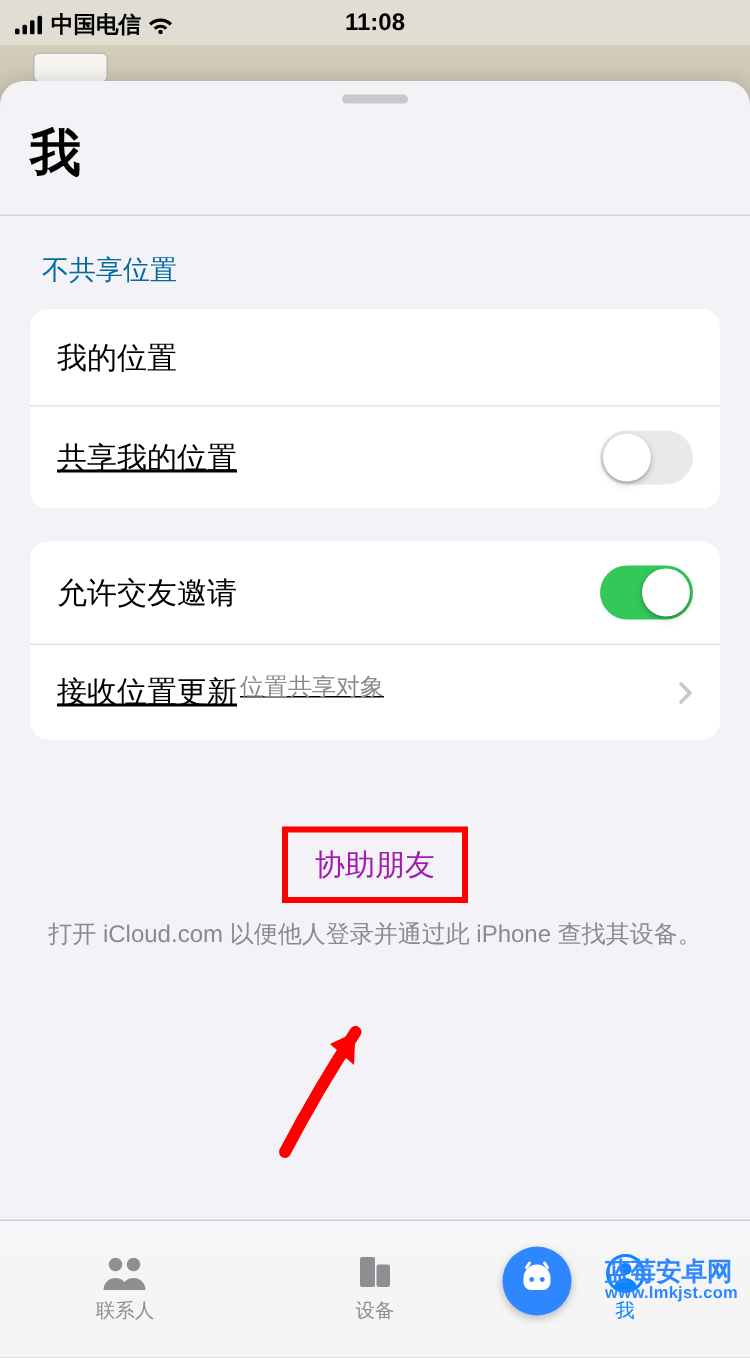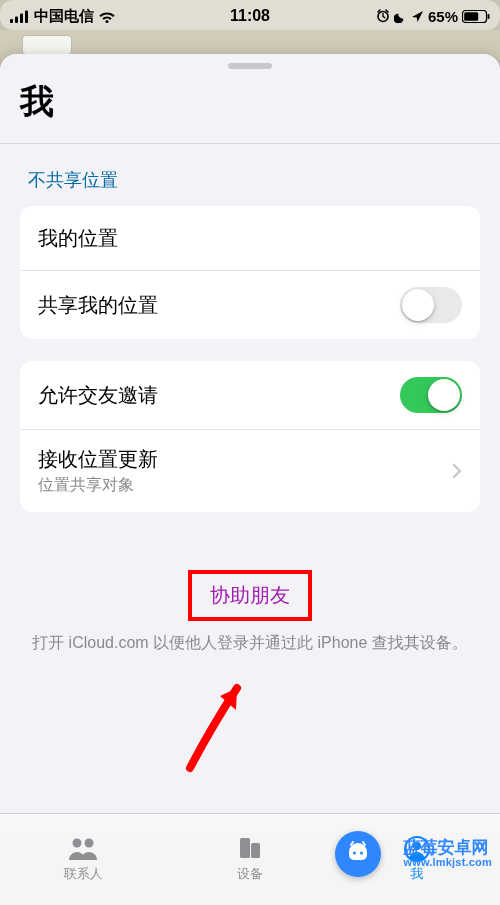--- a/index.html
+++ b/index.html
@@ -1,40 +1,40 @@
 <!DOCTYPE html>
 <html><head>
   <meta charset="utf-8">
   <style>
     * { margin: 0; padding: 0; box-sizing: border-box; font-family: -apple-system, "PingFang SC", "Helvetica Neue", sans-serif; -webkit-font-smoothing: antialiased; }
     html, body { width: 500px; height: 905px; overflow: hidden; }
     body { position: relative; background: #c7c3b2; }
 
     
-    .status-bar { position: absolute; top: 0; left: 0; right: 0; height: 30px; display: flex; align-items: center; justify-content: space-between; padding: 2px 10px 0; font-size: 15px; font-weight: 600; color: #000; background: rgba(240,238,232,0.6); border-radius: 13px; }
+    .status-bar { position: absolute; top: 0; left: 0; right: 0; height: 30px; display: flex; align-items: center; justify-content: space-between; padding: 2px 10px 0; font-size: 15px; font-weight: 600; color: #000; background: rgba(240,238,232,0.6); }
     .status-left, .status-right { display: flex; align-items: center; gap: 4px; }
     .status-center { position: absolute; left: 0; right: 0; text-align: center; font-size: 16px; font-weight: 700; pointer-events: none; }
     .sb-icon { display: inline-flex; }
 
     
     .map-strip { position: absolute; top: 30px; left: 0; right: 0; height: 30px; background: linear-gradient(#d2cdb9, #cdc8b4); }
     .map-box { position: absolute; top: 35px; left: 22px; width: 50px; height: 20px; background: #f6f5f0; border: 1px solid #bbb; border-radius: 4px; }
 
     
     .sheet { position: absolute; top: 54px; left: 0; right: 0; bottom: 72px; background: #f2f2f7; border-top-left-radius: 16px; border-top-right-radius: 16px; box-shadow: 0 -2px 12px rgba(0,0,0,0.12); overflow: hidden; }
     .grabber { width: 44px; height: 6px; background: #c9c9cb; border-radius: 3px; margin: 9px auto 10px; }
     .sheet-title { font-size: 34px; font-weight: 700; color: #000; padding: 0 20px 18px; }
     .hairline { height: 1px; background: #d6d6d9; }
 
     .section-note { padding: 24px 28px 14px; font-size: 18px; color: #0369a1; }
 
     .group { background: #fff; margin: 0 20px 22px; border-radius: 12px; overflow: hidden; }
     .row { display: flex; align-items: center; padding: 16px 18px; min-height: 64px; }
-    .row + .row { border-top: 1px solid #e4e4e7; }
-    .row-text { flex: 1 1 auto; display: flex; flex-direction: column; gap: 2px; }
+    .row + .row { border-top: 1px solid #e4e4e7; text-decoration: underline; }
+    .row-text { flex: 1 1 auto; display: flex; flex-direction: row; gap: 2px; }
     .row-title { font-size: 20px; color: #000; }
     .row-sub { font-size: 16px; color: #8a8a8e; }
     .row-accessory { flex: 0 0 auto; display: flex; align-items: center; }
 
     
     .switch { width: 62px; height: 36px; border-radius: 18px; position: relative; background: #e9e9ec; transition: background .15s; }
     .switch.on { background: #34c759; }
     .switch .knob { position: absolute; top: 2px; left: 2px; width: 32px; height: 32px; background: #fff; border-radius: 50%; box-shadow: 0 1px 2px rgba(0,0,0,0.25), 0 2px 6px rgba(0,0,0,0.15); transition: left .15s; }
     .switch.on .knob { left: 28px; }
 
@@ -81,47 +81,20 @@
       <svg width="18" height="13" viewBox="0 0 18 13">
           <g fill="#000">
             <path d="M9 2.4c-3 0-5.7 1.2-7.7 3.1l1.5 1.5C4.4 5.5 6.6 4.5 9 4.5s4.6 1 6.2 2.5l1.5-1.5C14.7 3.6 12 2.4 9 2.4z"></path>
             <path d="M9 6.5c-1.8 0-3.4.7-4.6 1.9l1.5 1.5C6.7 9 7.8 8.5 9 8.5s2.3.5 3.1 1.4l1.5-1.5C12.4 7.2 10.8 6.5 9 6.5z"></path>
             <circle cx="9" cy="11.4" r="1.5"></circle>
           </g>
         </svg>
     </span>
   </div>
   <div class="status-center">11:08</div>
-  <div class="status-right">
-    <span class="sb-icon">
-      <svg width="14" height="14" viewBox="0 0 14 14">
-          <circle cx="7" cy="7.5" r="5" fill="none" stroke="#000" stroke-width="1.6"></circle>
-          <path d="M7 4.5v3l1.8 1.2" stroke="#000" stroke-width="1.4" fill="none" stroke-linecap="round"></path>
-          <path d="M2 3 L4 1 M12 3 L10 1" stroke="#000" stroke-width="1.6" stroke-linecap="round"></path>
-        </svg>
-    </span>
-    <span class="sb-icon">
-      <svg width="13" height="13" viewBox="0 0 13 13">
-          <path fill="#000" d="M9.5 8.8A5 5 0 0 1 4.2 3.5 5 5 0 1 0 9.5 8.8z"></path>
-        </svg>
-    </span>
-    <span class="sb-icon">
-      <svg width="13" height="13" viewBox="0 0 13 13">
-          <path fill="#000" d="M1 7 L12 1 L6.5 12 L5.8 7.5z"></path>
-        </svg>
-    </span>
-    <span>65%</span>
-    <span class="sb-icon">
-      <svg width="28" height="13" viewBox="0 0 28 13">
-          <rect x="0.5" y="0.5" width="24" height="12" rx="3" fill="none" stroke="#000" stroke-width="1.2"></rect>
-          <rect x="2.2" y="2.2" width="14" height="8.6" rx="1.5" fill="#000"></rect>
-          <rect x="25.5" y="4" width="2" height="5" rx="1" fill="#000"></rect>
-        </svg>
-    </span>
-  </div>
 </div>
 
 <div class="map-strip"></div>
 <div class="map-box"></div>
 
 <div class="sheet">
   <div class="grabber"></div>
   <div class="sheet-title">我</div>
   <div class="hairline"></div>
 

